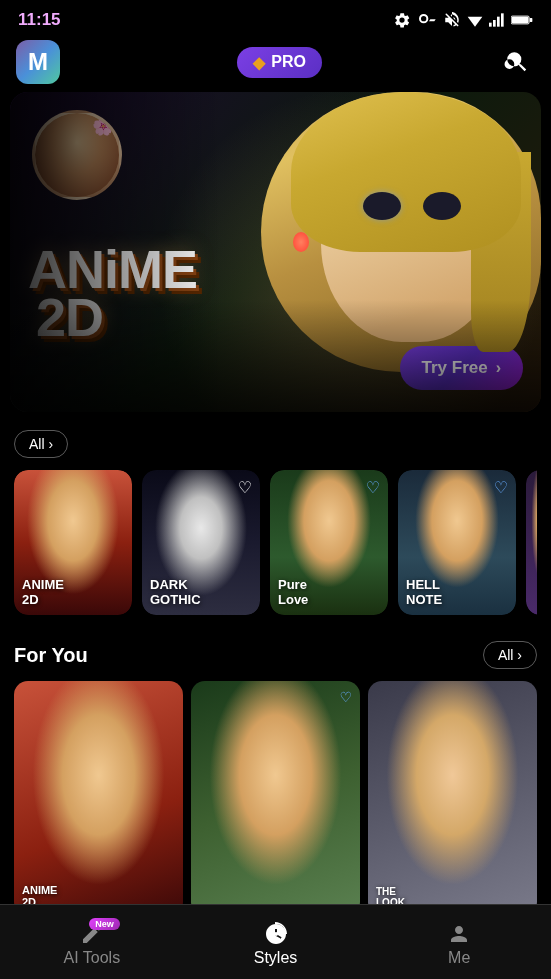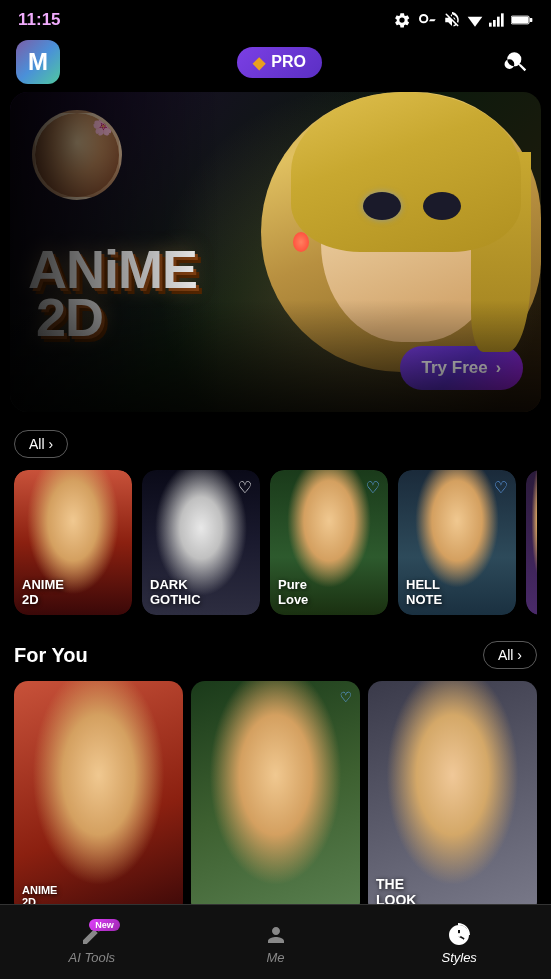--- a/index.html
+++ b/index.html
@@ -279,23 +279,22 @@
       display: flex;
       flex-direction: column;
       align-items: center;
       justify-content: center;
       gap: 3px;
       cursor: pointer;
       padding-top: 4px;
       position: relative;
     }
     .nav-label {
-      font-size: 13px;
+      font-size: 16px;
       color: #888;
-      font-style: italic;
     }
     .nav-item.active .nav-label { color: #fff; }
     .new-badge {
       position: absolute;
       top: 0px;
       right: calc(50% - 28px);
       background: linear-gradient(135deg, #E040FB, #9C27B0);
       border-radius: 8px;
       padding: 1px 6px;
       font-size: 9px;
@@ -599,45 +598,45 @@
       </div>
 
       <div class="for-you-card">
         <div class="card-inner fy-face2"></div>
         <div class="badge-icon" style="color:#6af;">♡</div>
         <div class="card-label"></div>
       </div>
 
       <div class="for-you-card">
         <div class="card-inner fy-face3"></div>
-        <div class="card-label" style="font-size:14px;">THE<br>LOOK</div>
+        <div class="card-label" style="font-size:10px;">THE<br>LOOK</div>
       </div>
     </div>
   </div>
 
 </div>
 
 <nav class="bottom-nav">
 
   <div class="nav-item">
     <span class="new-badge">New</span>
     <svg width="24" height="24" viewBox="0 0 24 24" fill="#888">
       <path d="M20.71 7.04c.39-.39.39-1.02 0-1.41l-2.34-2.34c-.39-.39-1.02-.39-1.41 0l-1.84 1.83 3.75 3.75 1.84-1.83zM3 17.25V21h3.75L17.81 9.93l-3.75-3.75L3 17.25z"></path>
     </svg>
     <span class="nav-label">AI Tools</span>
-  </div>
-
-  <div class="nav-item">
-    <svg width="24" height="24" viewBox="0 0 24 24" fill="#888">
-      <path d="M12 12c2.21 0 4-1.79 4-4s-1.79-4-4-4-4 1.79-4 4 1.79 4 4 4zm0 2c-2.67 0-8 1.34-8 4v2h16v-2c0-2.66-5.33-4-8-4z"></path>
-    </svg>
-    <span class="nav-label">Me</span>
   </div>
 
   <div class="nav-item active">
     <svg width="24" height="24" viewBox="0 0 24 24" fill="white">
       <path d="M12 2C6.48 2 2 6.48 2 12s4.48 10 10 10 10-4.48 10-10S17.52 2 12 2zm4.24 14.24L11 13.41V7h2v5.59l4.59 2.59-1.35 2.06z"></path>
       <path d="M19.07 4.93A9.97 9.97 0 0121 12H23C23 5.37 17.63 0 11 0v2a9.97 9.97 0 018.07 2.93z"></path>
       <circle cx="12" cy="12" r="2"></circle>
     </svg>
     <span class="nav-label" style="color:#fff;">Styles</span>
   </div>
+
+  <div class="nav-item">
+    <svg width="24" height="24" viewBox="0 0 24 24" fill="#888">
+      <path d="M12 12c2.21 0 4-1.79 4-4s-1.79-4-4-4-4 1.79-4 4 1.79 4 4 4zm0 2c-2.67 0-8 1.34-8 4v2h16v-2c0-2.66-5.33-4-8-4z"></path>
+    </svg>
+    <span class="nav-label">Me</span>
+  </div>
 </nav>
 
 </body></html>

